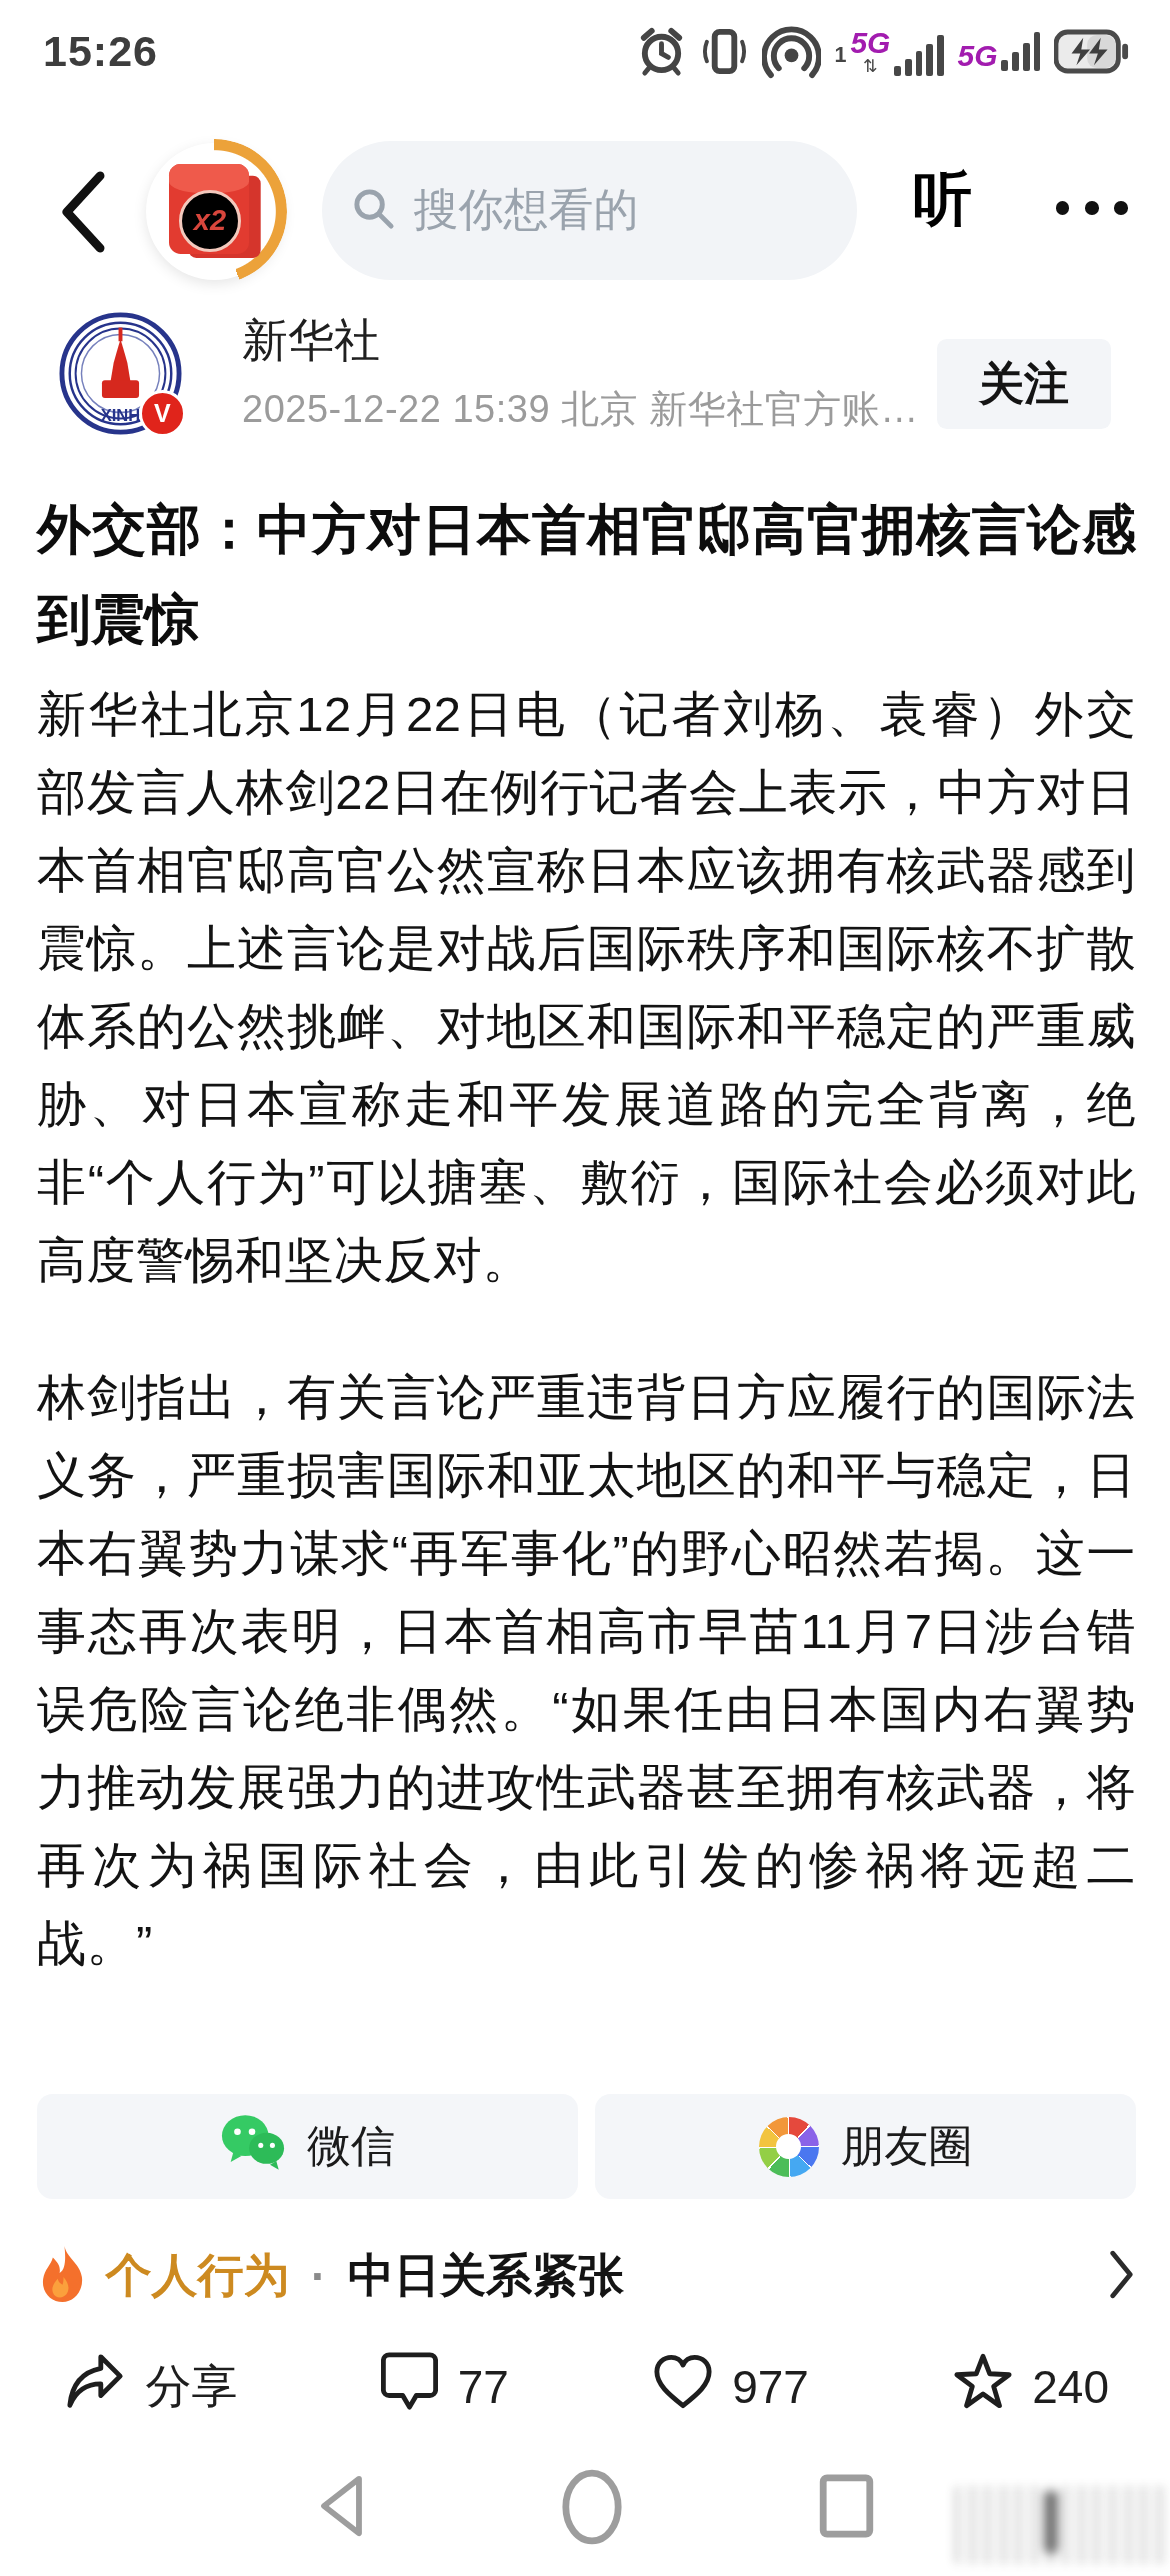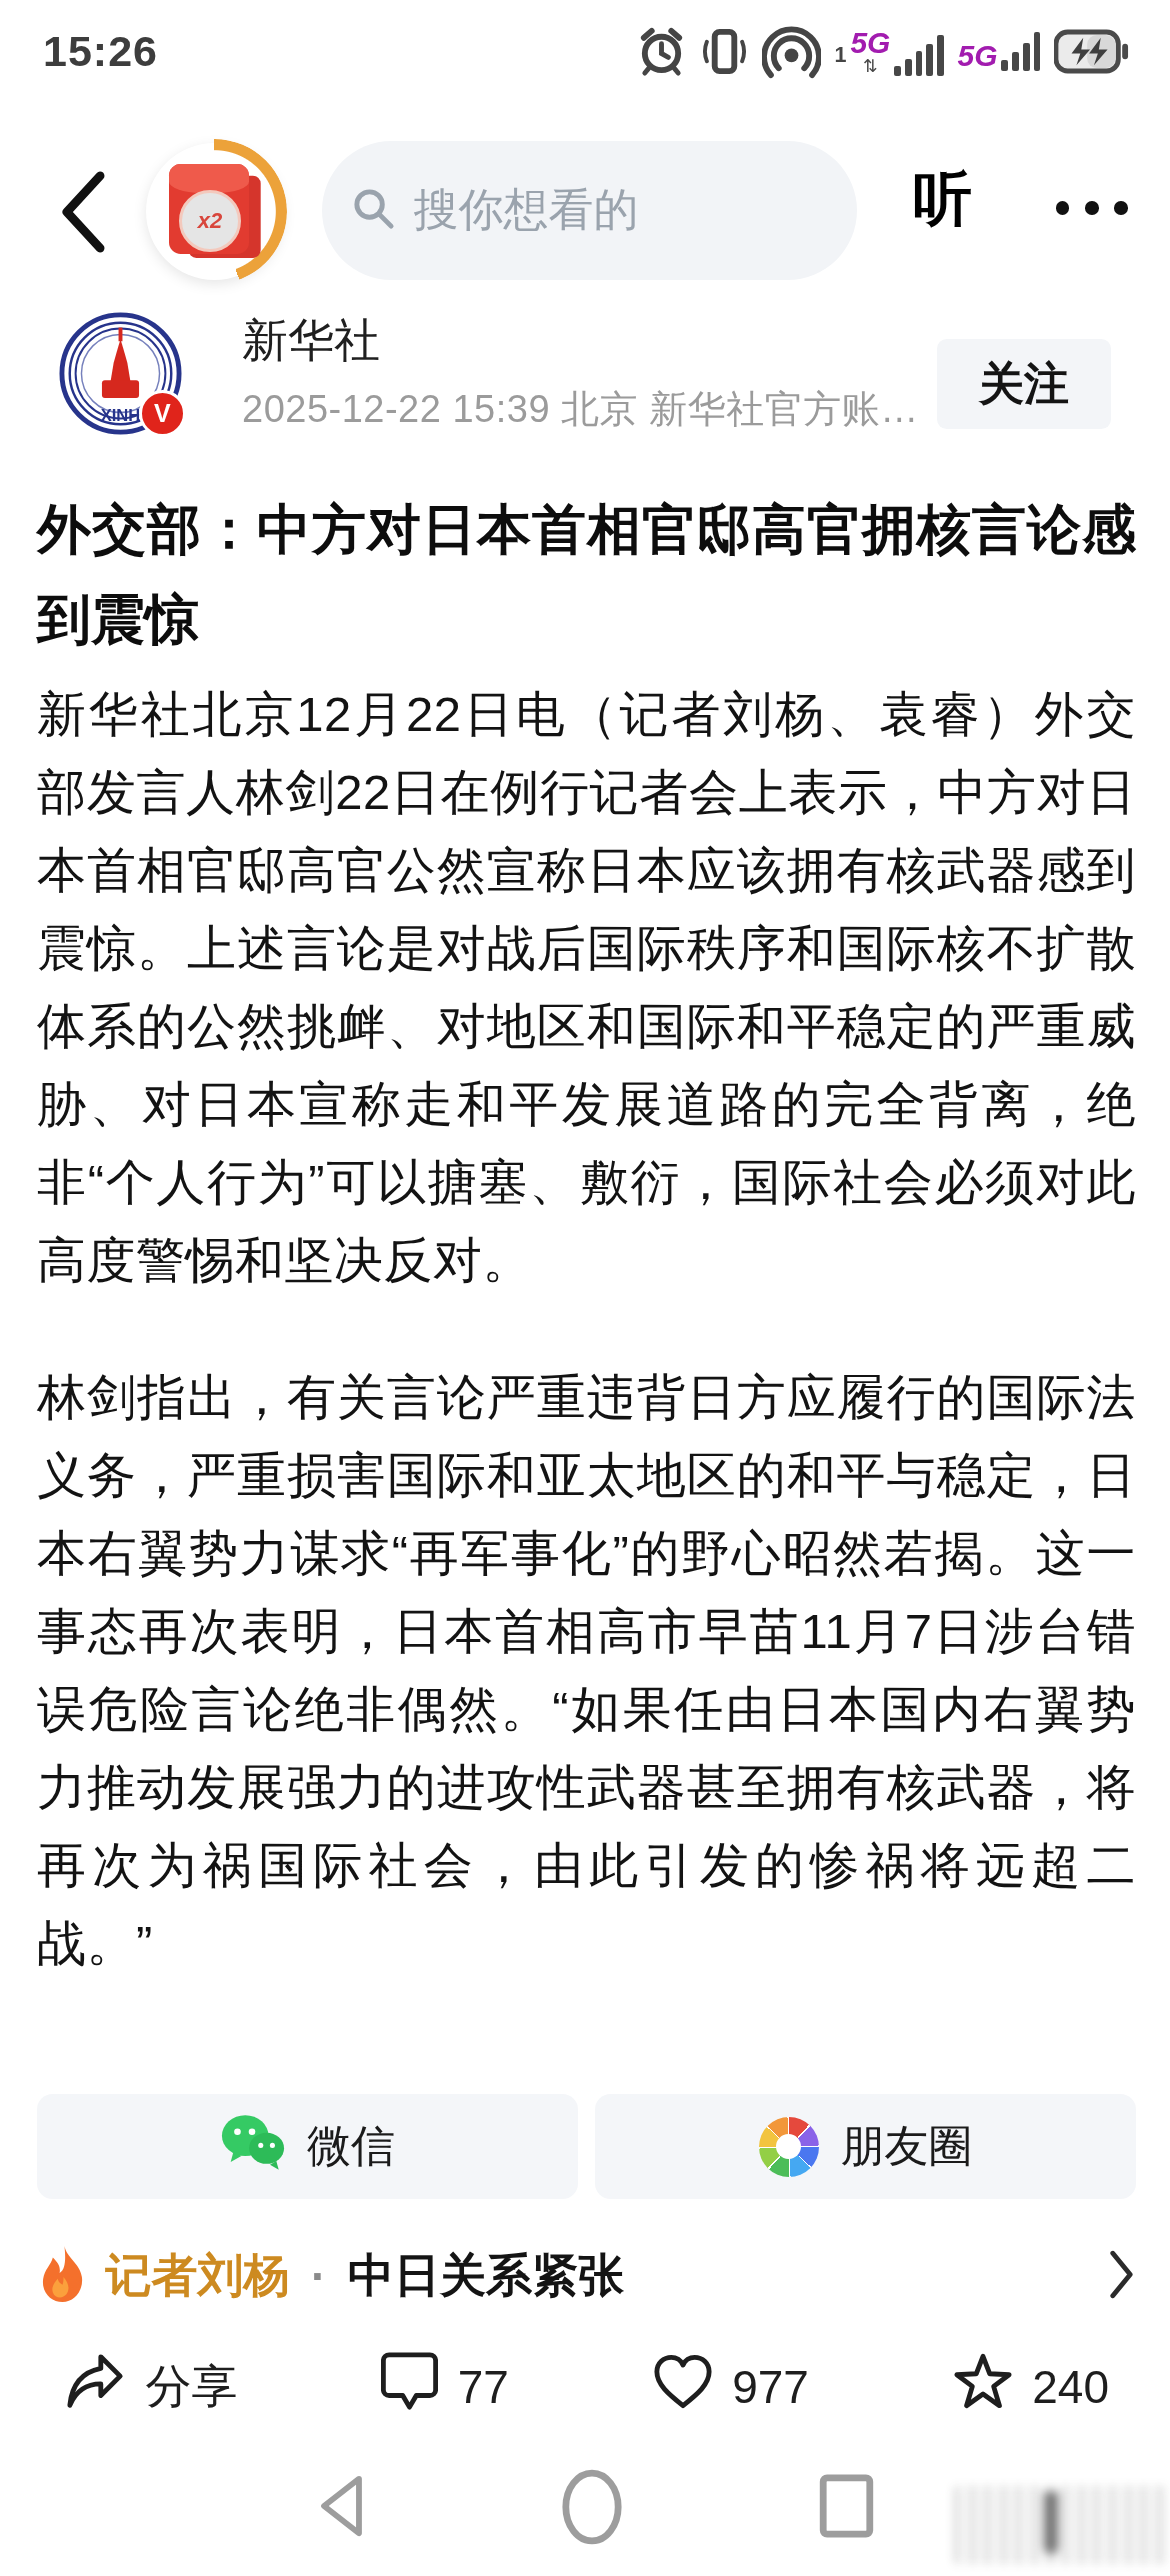--- a/index.html
+++ b/index.html
@@ -27,22 +27,22 @@
     background:#fff; box-shadow:0 3.9px 13.7px rgba(0,0,0,0.10); }
   .promo-ring { position:absolute; inset:-3.9px; border-radius:50%;
     background:conic-gradient(from 0deg, #eca23a 0deg 160deg, transparent 160deg 360deg);
     -webkit-mask:radial-gradient(closest-side, transparent calc(100% - 11.7px), #000 calc(100% - 10.7px));
             mask:radial-gradient(closest-side, transparent calc(100% - 11.7px), #000 calc(100% - 10.7px)); }
   .envelope { position:absolute; left:23.4px; top:21.5px; width:80px; height:90px; background:#e23b30;
     border-radius:11.7px; box-shadow:15.6px 7.8px 0 -3.9px #d5352c; }
   .envelope:before { content:""; position:absolute; left:0; right:0; top:0; height:29px;
     background:#ef5a4b; border-radius:11.7px 11.7px 40% 40%; }
   .x2-seal { position:absolute; left:33px; top:47px; width:62px; height:62px; border-radius:50%;
-    background:#e5e5e5; border:3.9px solid #f3c9bd; display:flex; align-items:center; justify-content:center;
-    font-size:22px; font-weight:700; color:#d8463c; font-style:italic; }
+    background:#000000; border:3.9px solid #f3c9bd; display:flex; align-items:center; justify-content:center;
+    font-size:29px; font-weight:700; color:#d8463c; font-style:italic; }
   .search-pill { position:absolute; left:322px; top:5.9px; width:535px; height:139px; border-radius:70px;
     background:#f2f4f7; display:flex; align-items:center; padding:0 29px; gap:17.6px; }
   .search-pill input { border:none; outline:none; background:transparent; font-size:45px; color:#30333a;
     width:371px; font-family:inherit; }
   .search-pill input::placeholder { color:#9aa3ad; }
   .listen-btn { position:absolute; left:913px; top:25px; font-size:59px; font-weight:600; color:#000; }
   .more-btn { position:absolute; right:43px; top:66px; display:flex; gap:15.6px; }
   .more-btn i { width:13.7px; height:13.7px; border-radius:50%; background:#111; display:block; }
 
   
@@ -242,21 +242,21 @@
   </div>
 </div>
 
 <div class="hot-row">
   <span>
     <svg width="53" height="60" viewBox="0 0 54 62">
       <path d="M28 2 C30 14 44 20 46 34 C48 48 38 60 26 60 C14 60 4 50 6 36 C7.5 26 14 22 16 14 C22 20 24 24 23 30 C30 26 29 12 28 2 Z" fill="#f4702c"></path>
       <path d="M27 34 C32 40 34 46 30 52 C26 57 18 56 16 50 C14 44 18 40 21 36 C22 40 24 41 26 42 C27 39 27 37 27 34 Z" fill="#fba03c"></path>
     </svg>
   </span>
-  <span class="hot-tag">记者刘杨</span>
+  <span class="hot-tag">个人行为</span>
   <span class="hot-sep">·</span>
   <span class="hot-title">中日关系紧张</span>
   <span class="hot-chevron">
     <svg width="29" height="51" viewBox="0 0 30 52">
         <path d="M6 4 L24 26 L6 48" fill="none" stroke="#2b2b2b" stroke-width="5" stroke-linecap="round" stroke-linejoin="round"></path>
       </svg>
   </span>
 </div>
 
 <div class="action-bar">

